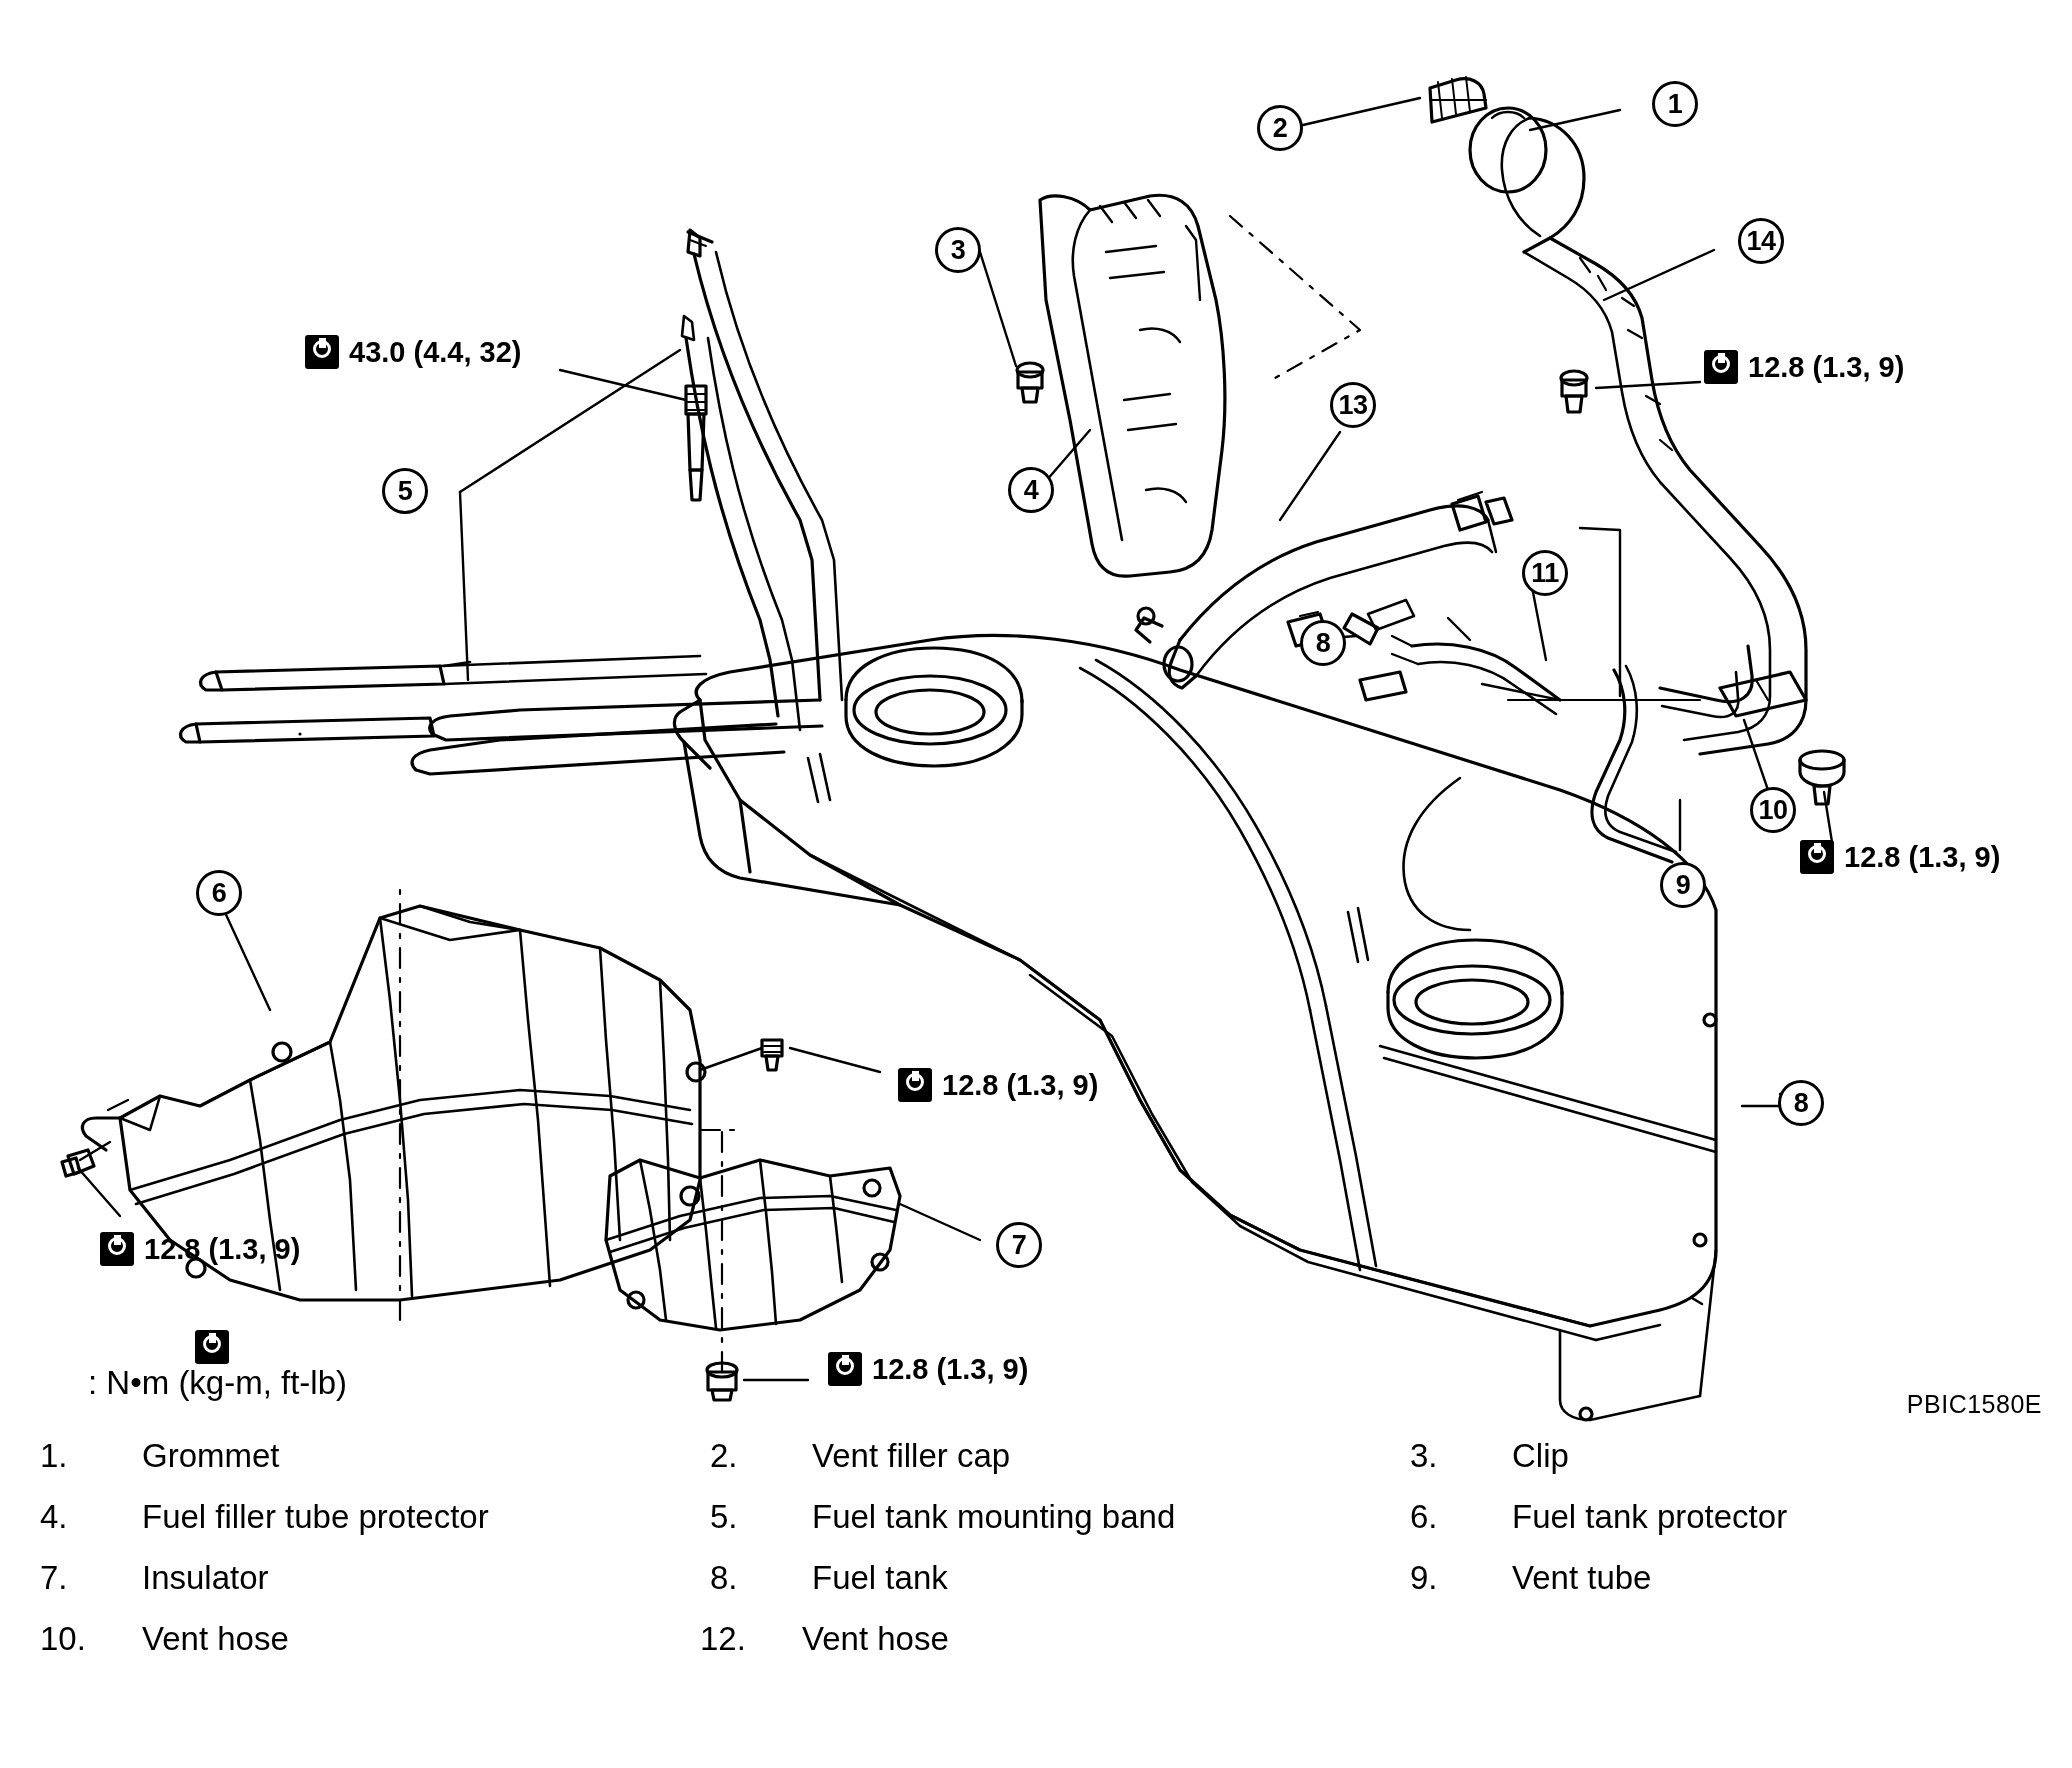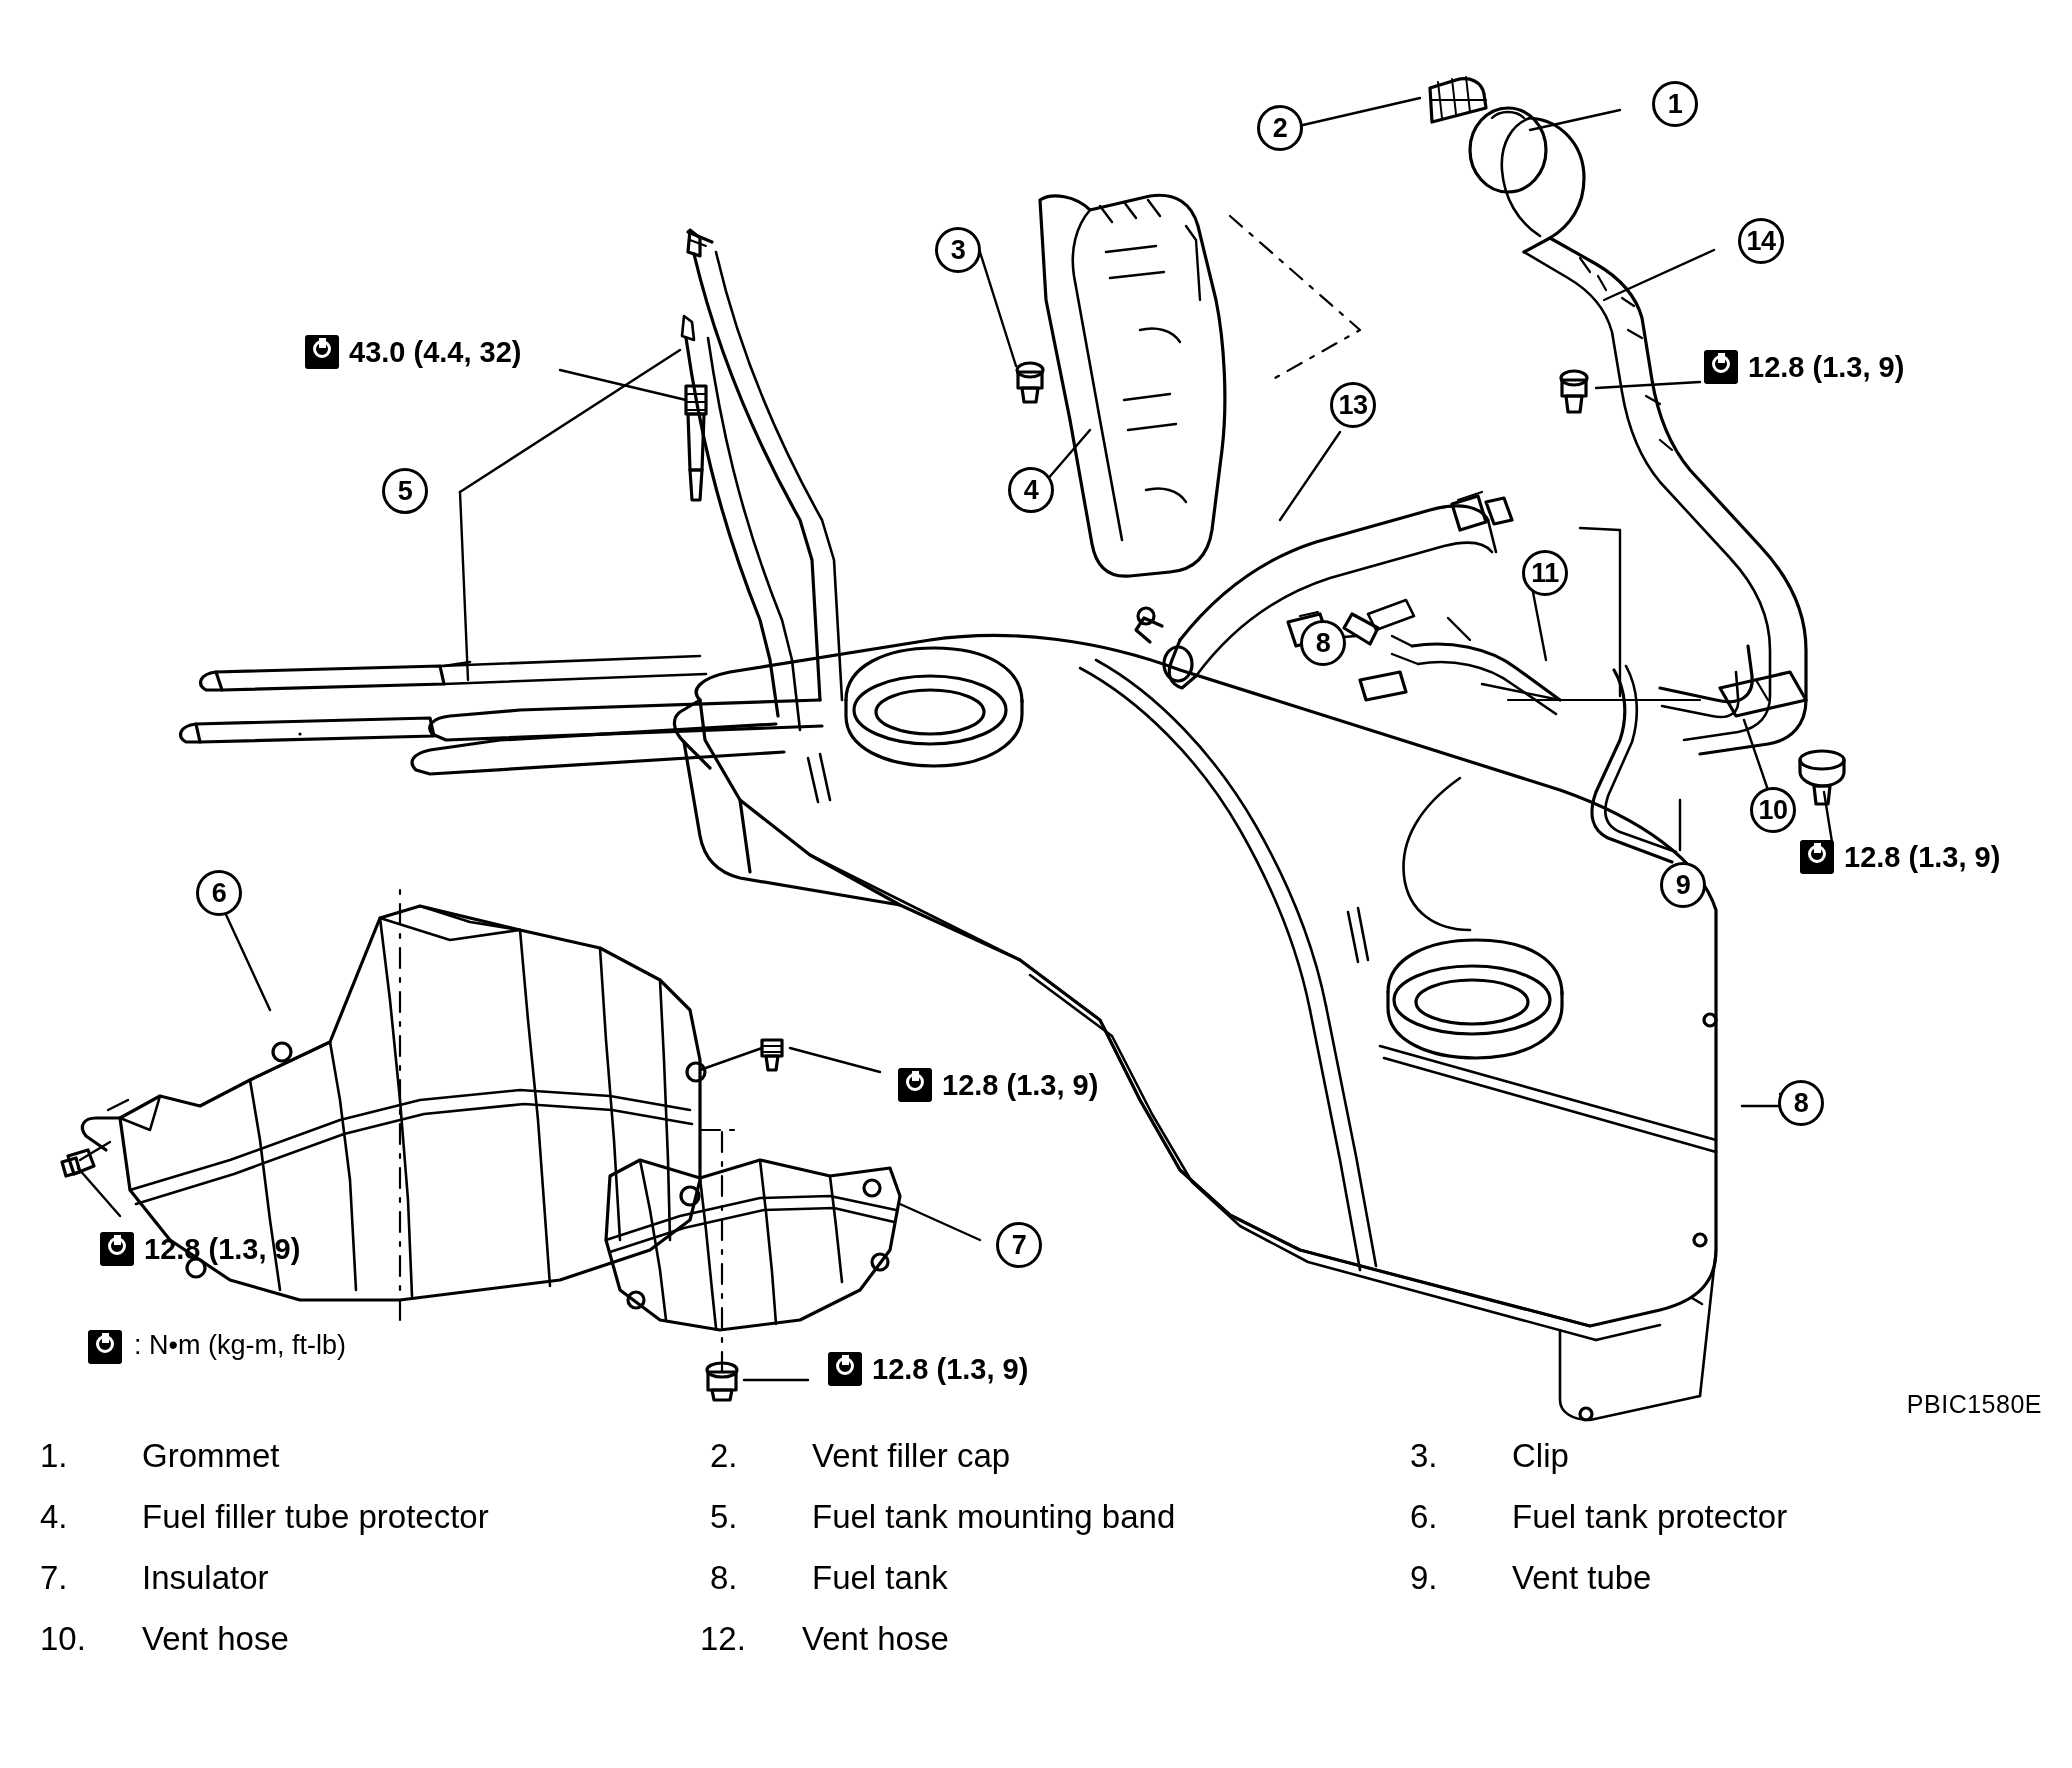--- a/index.html
+++ b/index.html
@@ -73,22 +73,24 @@
     position: absolute;
     left: 14px; top: 3px;
     width: 7px; height: 10px;
     background: #fff;
   }
   .legend {
     position: absolute;
     left: 88px;
     top: 1330px;
     display: flex;
-    font-size: 27px;
+    align-items: center;
+    font-size: 33px;
     white-space: nowrap;
+    flex-direction: column;
   }
   .legend .glyph {
     width: 34px;
     height: 34px;
     background: #000;
     margin-right: 12px;
     position: relative;
     border-radius: 3px;
     flex: none;
   }

